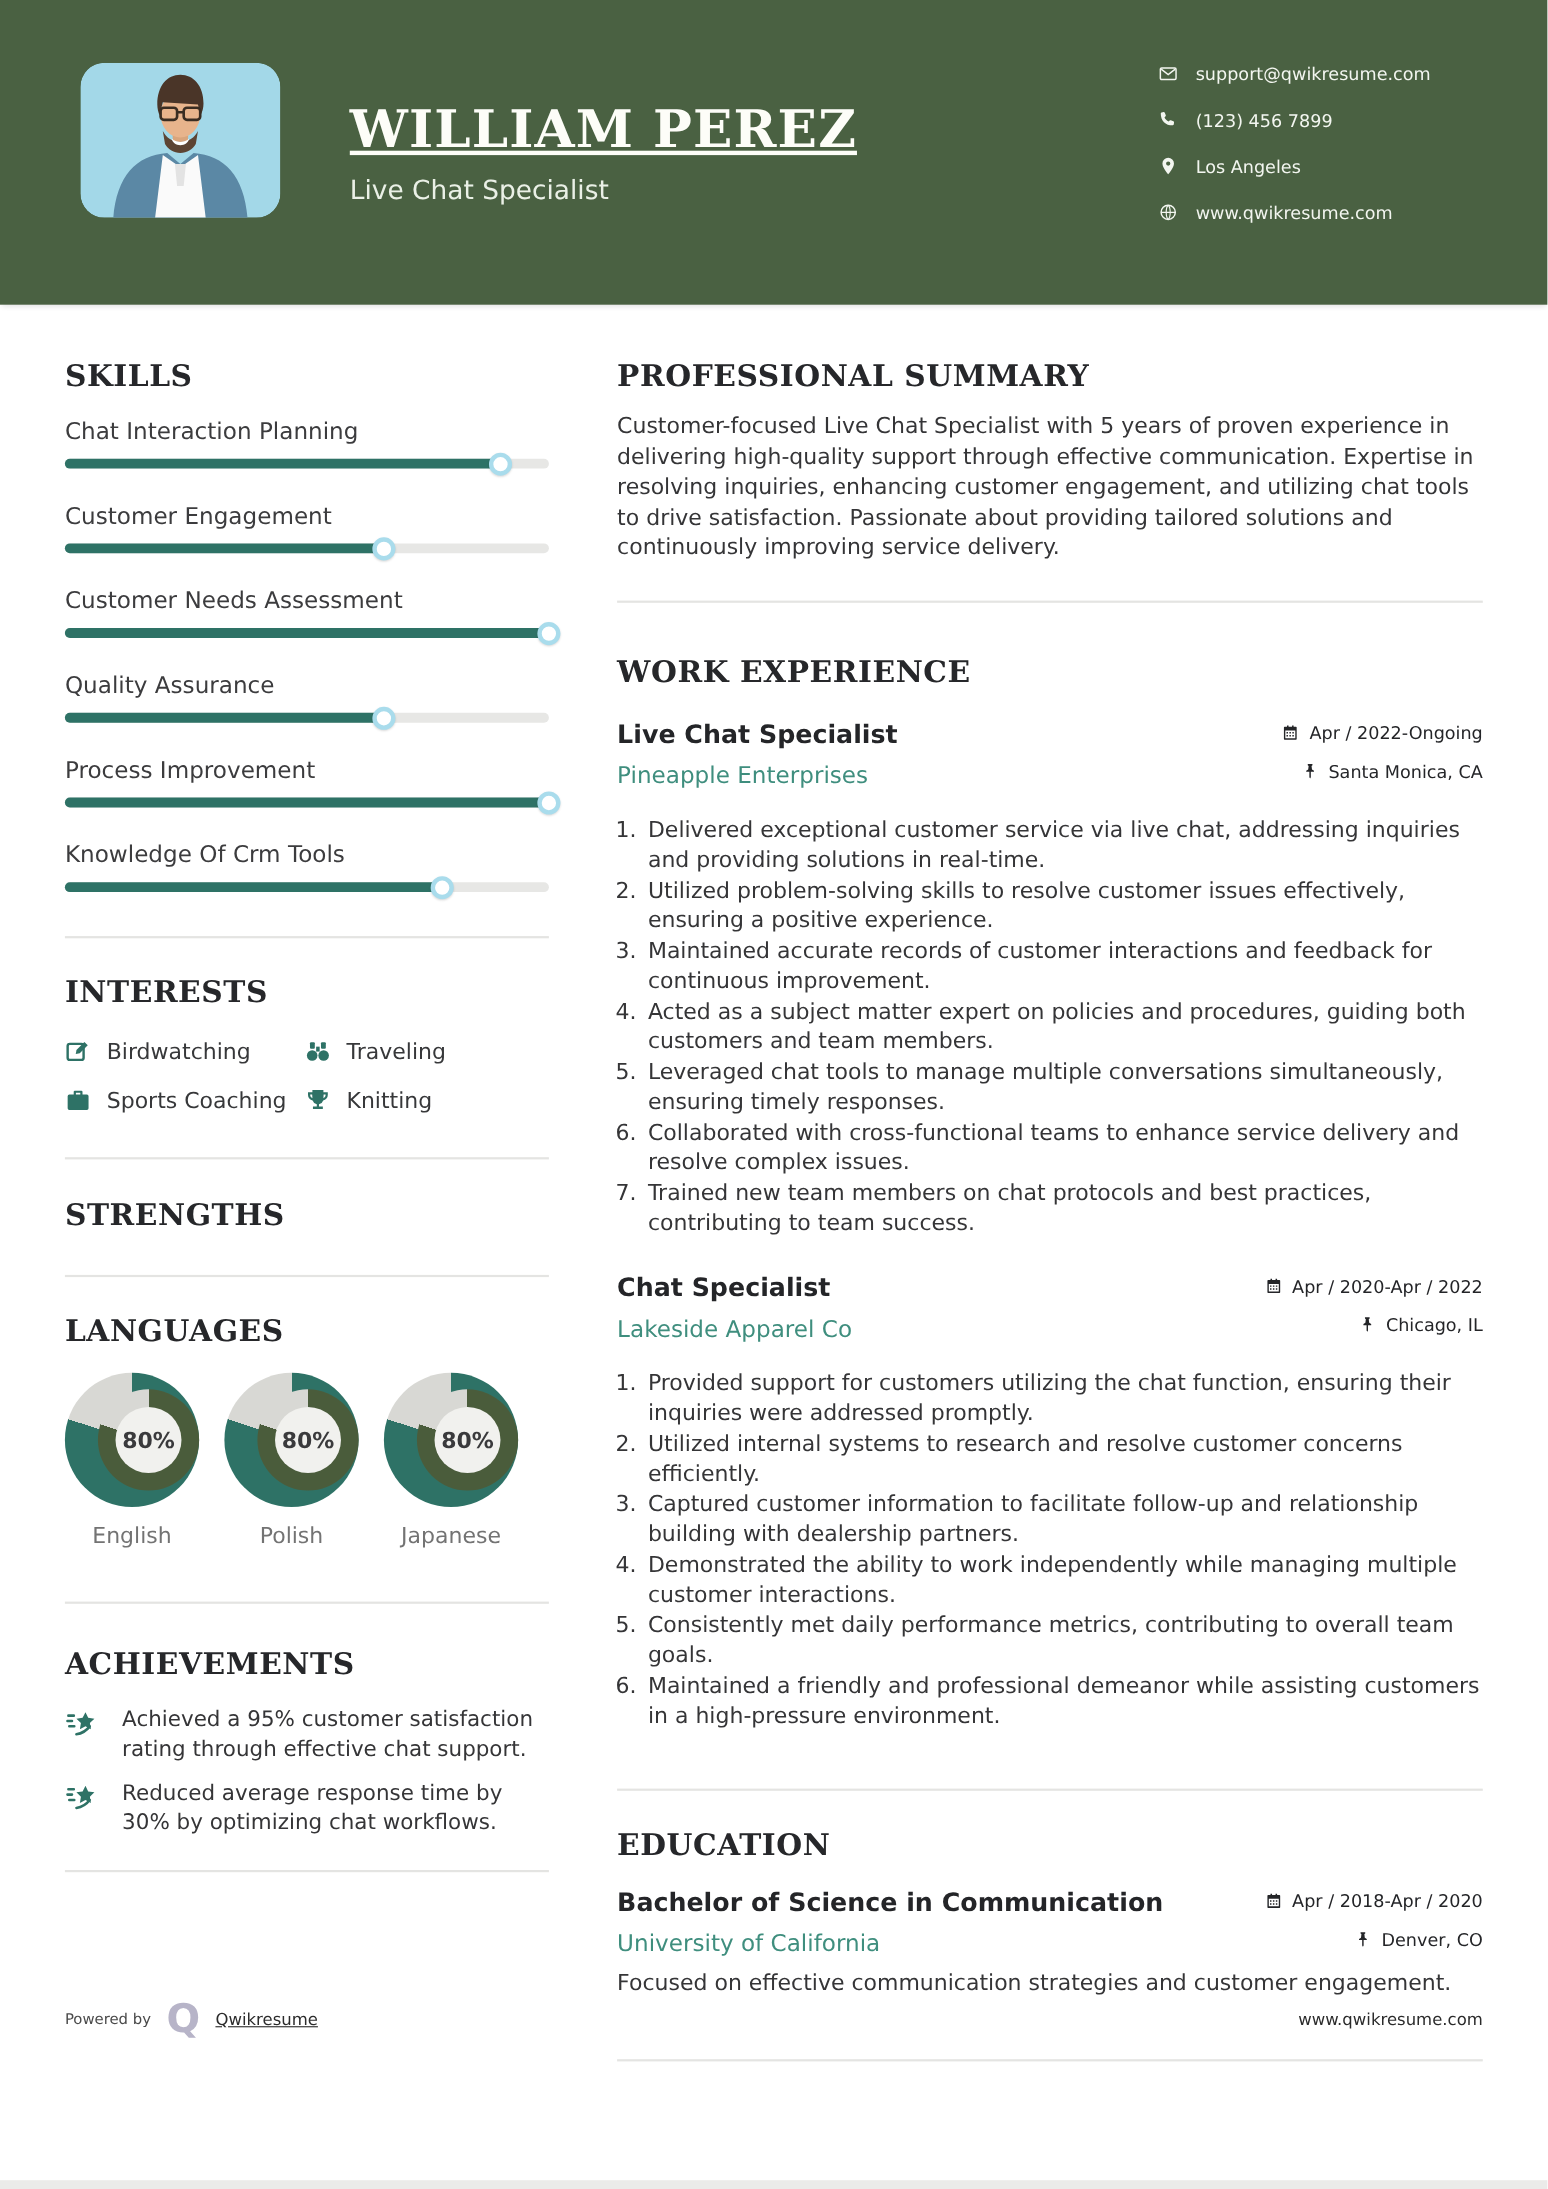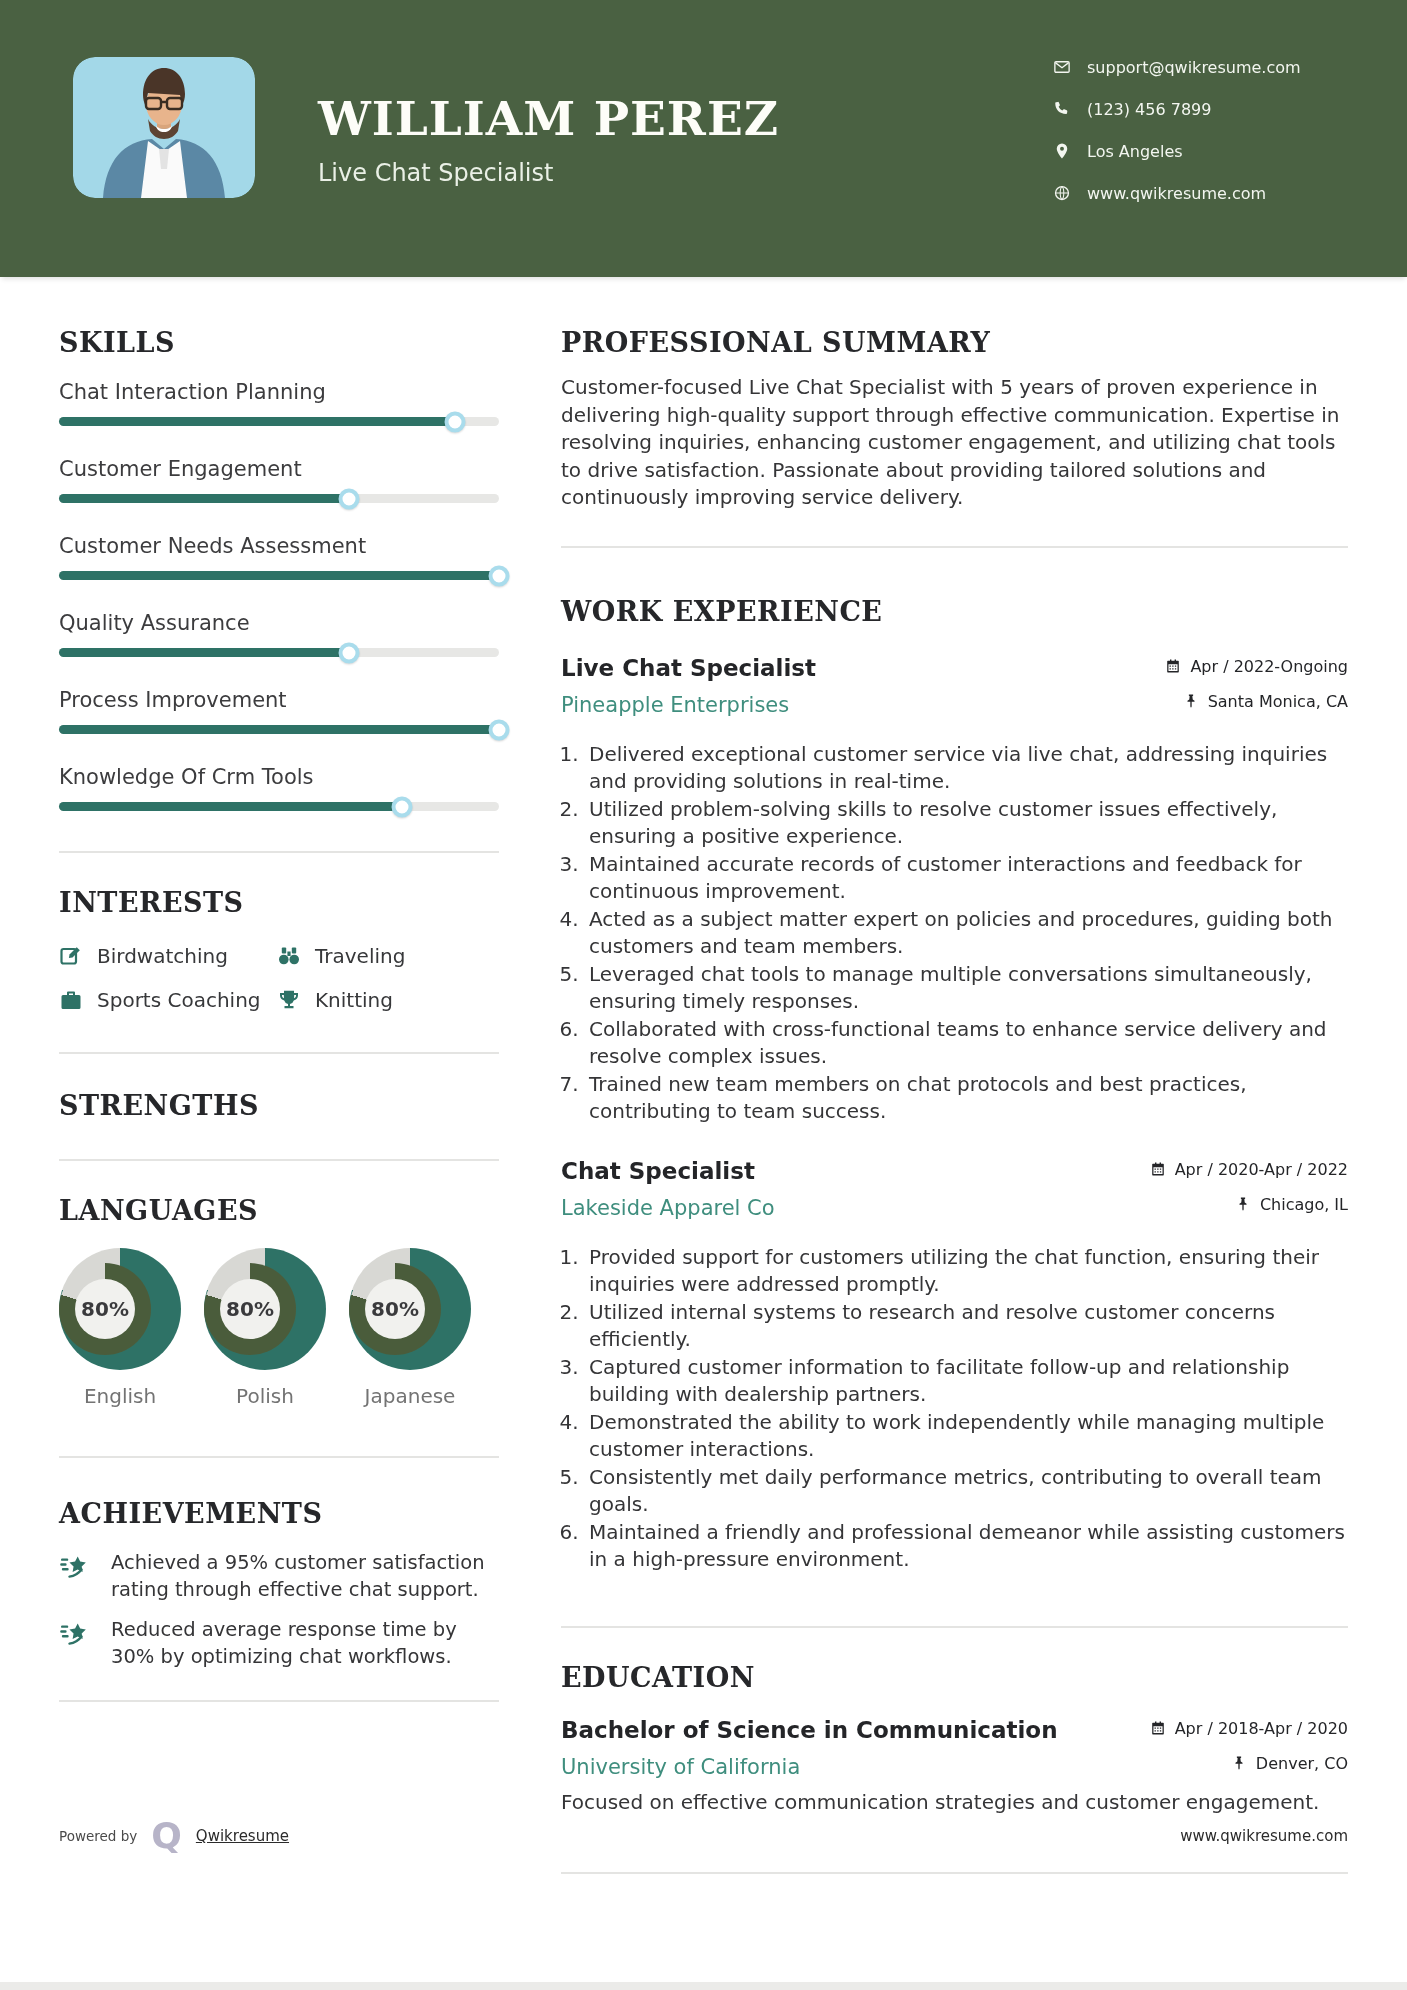--- a/index.html
+++ b/index.html
@@ -9,21 +9,21 @@
     --teal:#2e7266;--teal-link:#3f8e7e;--green:#4a6142;--olive:#4a5c3b;
     --ink:#26272a;--track:#e7e7e5;--divider:#e4e4e2;--ring-track:#d8d8d4;
   }
   
   .header{position:relative;width:100%;height:277px;background:var(--green);
     box-shadow:0 4px 5px -2px rgba(0,0,0,.12);}
   .photo{position:absolute;left:73px;top:57px;width:182px;height:141px;border-radius:22px;overflow:hidden;}
   .photo svg{display:block;}
   .name-block{position:absolute;left:318px;top:95px;color:#fff;}
   .name{font-family:"DejaVu Serif","Liberation Serif",serif;font-weight:bold;font-size:47px;
-    letter-spacing:1px;color:#fdfdf8;line-height:1;}
+    letter-spacing:1px;color:#fdfdf8;line-height:1;text-decoration:underline;}
   .job-title{margin-top:17px;font-size:24px;color:#eaf0e6;font-weight:400;}
   .contact{position:absolute;left:1053px;top:55px;}
   .contact-row{display:flex;align-items:center;gap:16px;height:24px;margin-bottom:18px;color:#f3f6f0;font-size:16px;}
   .contact-row .cicon{width:18px;height:18px;flex:0 0 18px;color:#f3f6f0;}
   
   .main{display:flex;padding:50px 59px 0 59px;}
   .left-col{width:440px;flex:0 0 440px;margin-right:62px;}
   .right-col{flex:1;min-width:0;}
   .sec-heading{font-family:"DejaVu Serif","Liberation Serif",serif;font-weight:bold;font-size:27px;
     color:var(--ink);letter-spacing:.5px;line-height:1.15;margin:0 0 22px 0;}
@@ -42,21 +42,21 @@
   .interest{display:flex;align-items:center;gap:14px;font-size:20px;color:#37383a;}
   .interest .iicon{width:24px;height:24px;flex:0 0 24px;color:var(--teal);}
   
   .badges{display:flex;flex-wrap:wrap;gap:17px;margin-top:24px;}
   .badge{display:inline-flex;align-items:center;gap:15px;background:var(--teal);color:#fff;
     border-radius:4px;padding:13px 23px;font-size:20px;}
   .badge .bicon{width:20px;height:20px;flex:0 0 20px;color:#fff;}
   
   .langs{display:flex;gap:23px;margin-top:8px;}
   .lang{width:122px;text-align:center;}
-  .donut{width:122px;height:122px;border-radius:50%;display:flex;align-items:center;justify-content:flex-start;
+  .donut{width:122px;height:122px;border-radius:50%;display:flex;align-items:center;justify-content:flex-end;
     background:conic-gradient(var(--teal) 0 calc(var(--p) * 3.6deg), var(--ring-track) calc(var(--p) * 3.6deg) 360deg);}
   .donut-mid{width:92px;height:92px;border-radius:50%;display:flex;align-items:center;justify-content:center;
     background:conic-gradient(var(--olive) 0 calc(var(--p) * 3.6deg), var(--ring-track) calc(var(--p) * 3.6deg) 360deg);}
   .donut-center{width:60px;height:60px;border-radius:50%;background:#f1f1ee;display:flex;align-items:center;
     justify-content:center;font-size:20px;font-weight:bold;color:#3a3a3c;}
   .lang-name{margin-top:14px;font-size:20px;color:#737373;}
   
   .ach{display:flex;gap:19px;margin-bottom:13px;}
   .ach .aicon{width:33px;height:33px;flex:0 0 33px;color:var(--teal);margin-top:2px;}
   .ach-text{font-size:19.5px;line-height:27px;color:#353537;}

